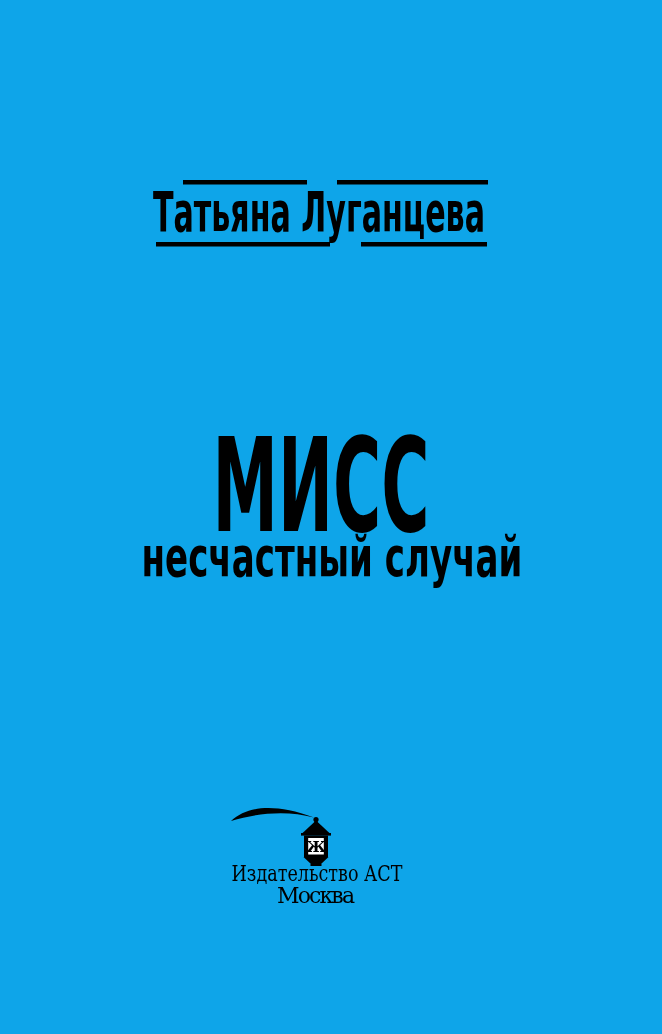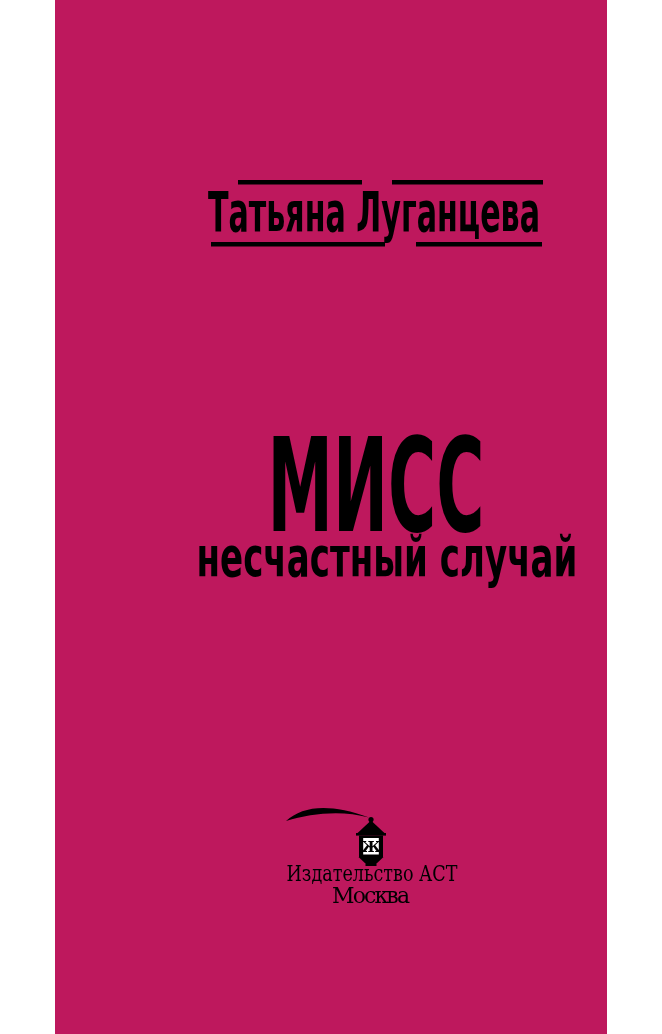--- a/index.html
+++ b/index.html
@@ -2,24 +2,24 @@
 <html><head>
 <meta charset="utf-8">
 <style>
   html, body {
     margin: 0;
     padding: 0;
     background: #ffffff;
   }
   .page {
     position: relative;
-    width: 552px;
+    width: 662px;
     height: 1034px;
     margin: 0 auto;
-    background: #be185d;
+    background: #0ea5e9;
     overflow: hidden;
   }
   .page svg {
     position: absolute;
     left: 0;
     top: 0;
     display: block;
   }
   .ink { fill: #000000; }
   text { fill: #000000; }

